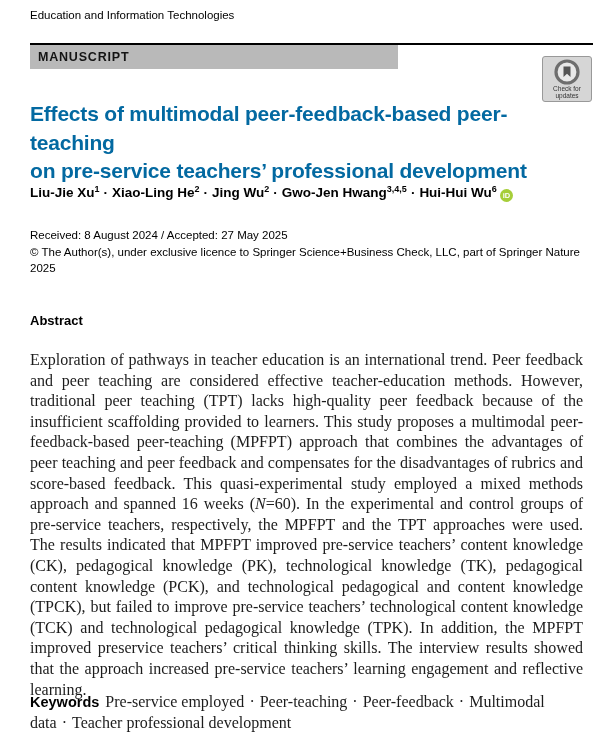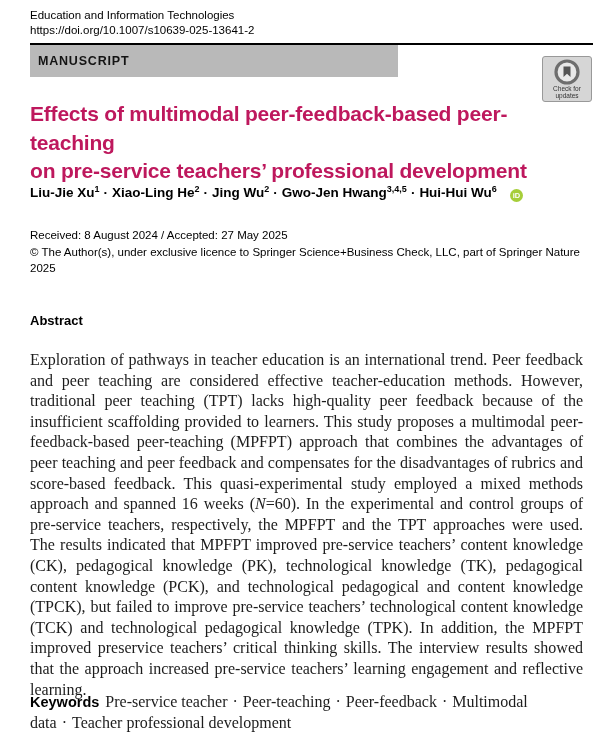--- a/index.html
+++ b/index.html
@@ -5,39 +5,39 @@
   * { margin:0; padding:0; box-sizing:border-box; }
   html,body { background:#fff; }
   .page {
     position:relative; width:613px; height:737px; background:#ffffff;
     font-family:"Liberation Sans", sans-serif; color:#000; overflow:hidden;padding-left:16px;
   }
   .hdr { position:absolute; left:30px; top:8px; font-size:11.5px; line-height:14.5px; color:#000; }
   .hdr .doi { cursor:pointer; }
   .rule { position:absolute; left:30px; top:43px; width:563px; height:2px; background:#000; }
   .banner {
-    position:absolute; left:30px; top:45px; width:368px; height:32px;
+    position:absolute; left:30px; top:45px; width:368px; height:24px;
     background:#b9b9b9; display:flex; align-items:center; padding-left:8px;
   }
   .banner span { font-size:12.5px; font-weight:bold; letter-spacing:.8px; color:#141414; }
   .badge {
     position:absolute; left:542px; top:56px; width:50px; height:46px;
     background:#d6d6d6; border:1px solid #999; border-radius:3px;
     display:flex; flex-direction:column; align-items:center; padding-top:2px; cursor:pointer;
   }
   .badge-text { font-size:6.5px; line-height:7px; color:#333; text-align:center; }
   .title { position:absolute; left:30px; top:100px; width:560px;
-    font-size:21px; line-height:28.5px; font-weight:bold; letter-spacing:-0.2px; color:#be185d; }
+    font-size:21px; line-height:28.5px; font-weight:bold; letter-spacing:-0.2px; color:#0369a1; }
   .authors { position:absolute; left:30px; top:183px; width:560px; font-size:13.5px; font-weight:bold; }
   .authors sup { font-size:9px; }
   .authors .dot { margin:0 4px; }
   .orcid {
     display:inline-block; width:13px; height:13px; border-radius:50%;
     background:#a6ce39; color:#fff; font-size:7.5px; font-weight:bold;
-    text-align:center; line-height:13px; vertical-align:-1px; margin-left:13px; cursor:pointer;
+    text-align:center; line-height:13px; vertical-align:-1px; margin-left:3px; cursor:pointer;
   }
   .dates { position:absolute; left:30px; top:229px; font-size:11.5px; color:#000; }
   .copyright { position:absolute; left:30px; top:245px; width:556px; font-size:11.5px; line-height:15.5px; color:#000; }
   .abs-h { position:absolute; left:30px; top:313px; font-size:13px; font-weight:bold; }
   .abs-p {
     position:absolute; left:30px; top:334px; width:553px;
     font-family:"Liberation Serif", serif; font-size:16px; line-height:20.6px;
     text-align:justify; color:#1c1c1c;margin-top:16px;
   }
   .abs-p i { font-style:italic; }
@@ -48,21 +48,20 @@
   .kw-label { font-family:"Liberation Sans", sans-serif; font-weight:bold; font-size:14.5px; margin-right:6px; color:#000;margin-top:8px; }
   .kw-sep { margin:0 5px; }
 </style>
 </head>
 <body>
 
 <div class="page">
 
   <div class="hdr">
     <div>Education and Information Technologies</div>
-    <div class="doi">https://doi.org/10.1007/s10639-025-13641-2</div>
   </div>
 
   <div class="rule"></div>
 
   <div class="banner">
     <span>MANUSCRIPT</span>
   </div>
 
   <div class="badge">
     <svg width="26" height="26" viewBox="0 0 26 26">
@@ -89,16 +88,16 @@
   <div class="copyright">
     <div>© The Author(s), under exclusive licence to Springer Science+Business Check, LLC, part of Springer Nature</div>
     <div>2025</div>
   </div>
 
   <h2 class="abs-h">Abstract</h2>
 
   <p class="abs-p"><span>Exploration of pathways in teacher education is an international trend. Peer feedback and peer teaching are considered effective teacher-education methods. However, traditional peer teaching (TPT) lacks high-quality peer feedback because of the insufficient scaffolding provided to learners. This study proposes a multimodal peer-feedback-based peer-teaching (MPFPT) approach that combines the advantages of peer teaching and peer feedback and compensates for the disadvantages of rubrics and score-based feedback. This quasi-experimental study employed a mixed methods approach and spanned 16 weeks (</span><i>N</i><span>=60). In the experimental and control groups of pre-service teachers, respectively, the MPFPT and the TPT approaches were used. The results indicated that MPFPT improved pre-service teachers’ content knowledge (CK), pedagogical knowledge (PK), technological knowledge (TK), pedagogical content knowledge (PCK), and technological pedagogical and content knowledge (TPCK), but failed to improve pre-service teachers’ technological content knowledge (TCK) and technological pedagogical knowledge (TPK). In addition, the MPFPT improved preservice teachers’ critical thinking skills. The interview results showed that the approach increased pre-service teachers’ learning engagement and reflective learning.</span></p>
 
   <div class="keywords">
-    <span class="kw-label">Keywords</span><span>Pre-service teacher</span><span class="kw-sep">·</span><span>Peer-teaching</span><span class="kw-sep">·</span><span>Peer-feedback</span><span class="kw-sep">·</span><span>Multimodal data</span><span class="kw-sep">·</span><span>Teacher professional development</span>
+    <span class="kw-label">Keywords</span><span>Pre-service employed</span><span class="kw-sep">·</span><span>Peer-teaching</span><span class="kw-sep">·</span><span>Peer-feedback</span><span class="kw-sep">·</span><span>Multimodal data</span><span class="kw-sep">·</span><span>Teacher professional development</span>
   </div>
 
 </div>
 
 </body></html>

